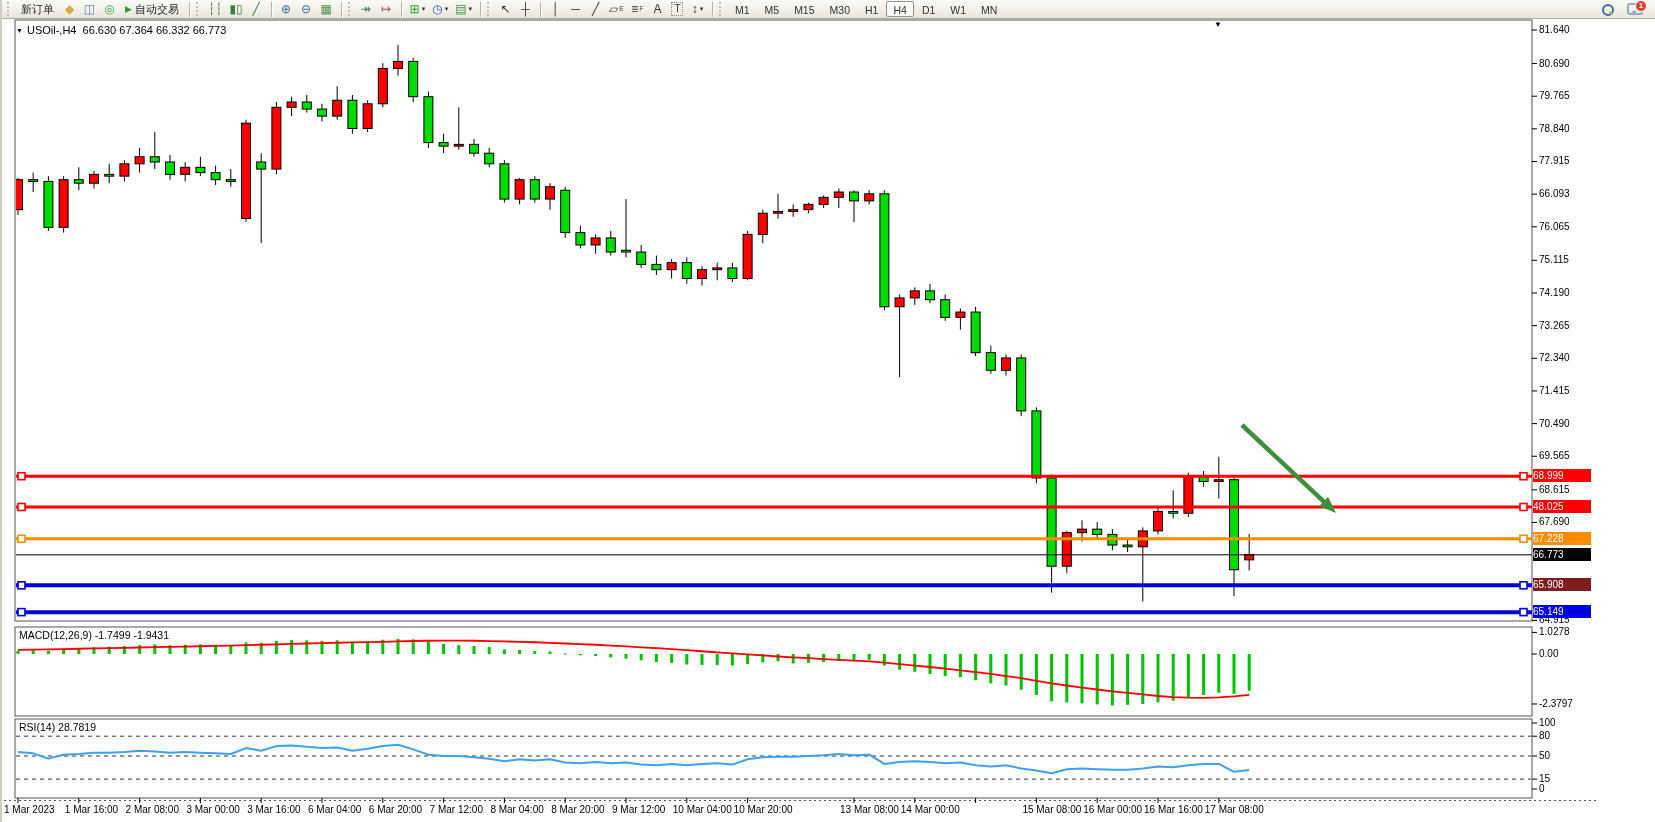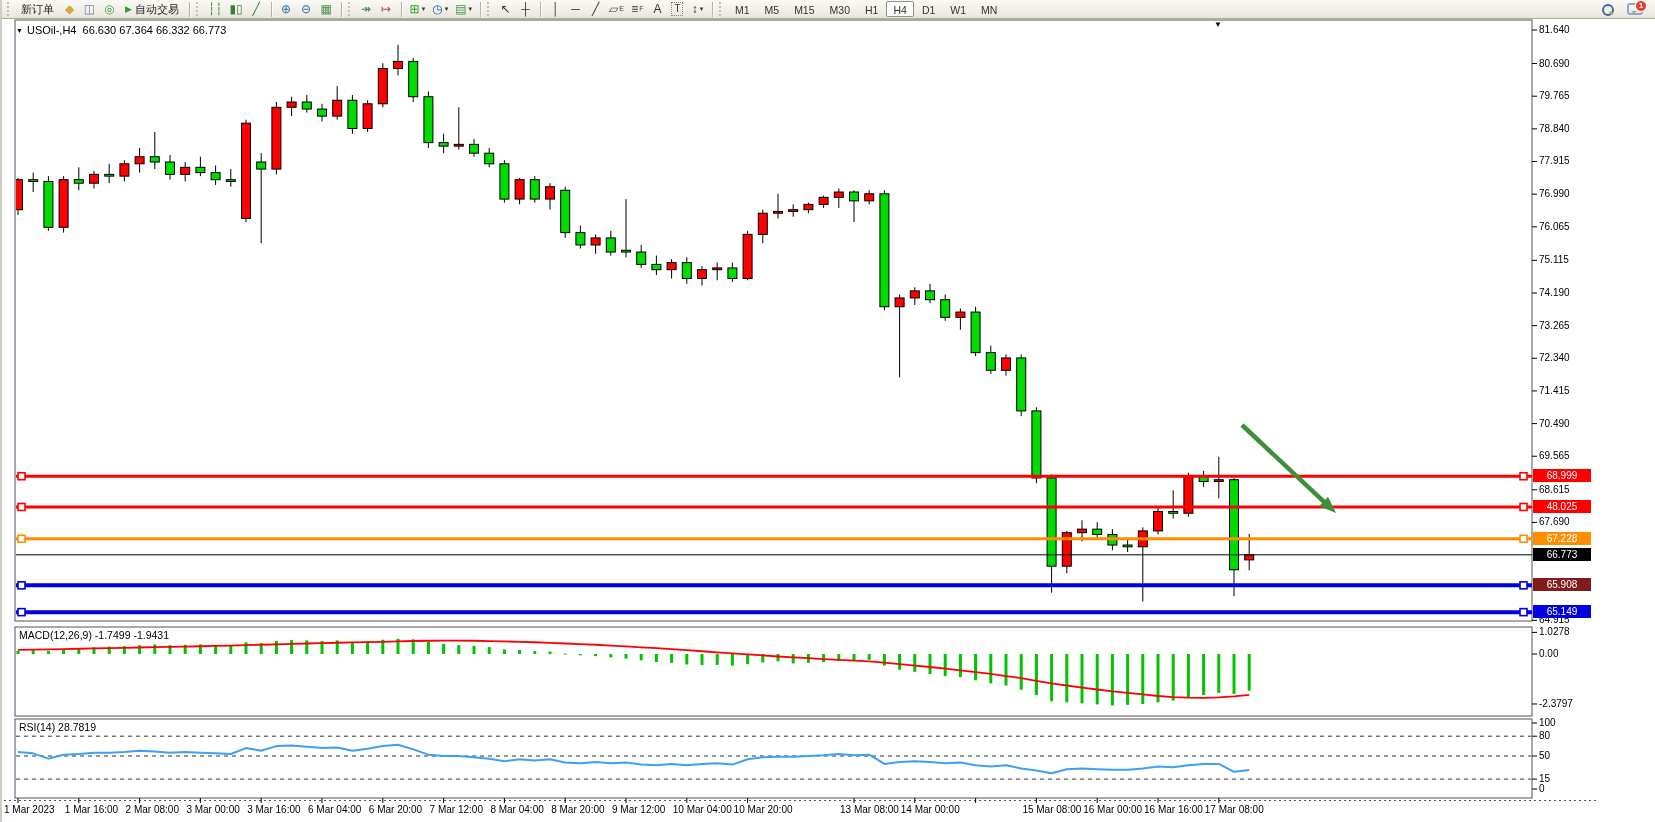--- a/index.html
+++ b/index.html
@@ -39,21 +39,21 @@
 
   
   #plot { position:absolute; left:0; top:0; z-index:5; }
   #chart-title { position:absolute; left:14px; top:24px; font-size:11px; color:#000; z-index:10; }
   #chart-title .tri { font-size:7px; vertical-align:1px; margin-right:4px; }
   .panel-label { position:absolute; left:17px; font-size:10.5px; color:#000; z-index:10; }
   #macd-label { top:629px; }
   #rsi-label  { top:721px; }
   .axlabel { position:absolute; left:1537px; font-size:10px; color:#000; z-index:8; white-space:nowrap; }
   .axis-badge { position:absolute; left:1531px; width:58px; height:13px; z-index:12;
-    color:#fff; font-size:10px; line-height:13px; text-align:center; }
+    color:#fff; font-size:10px; line-height:13px; }
   .tlabel { position:absolute; top:804px; font-size:10px; color:#000; z-index:8; white-space:nowrap;text-align:right; }
   #shift-marker { position:absolute; left:1212px; top:20px; font-size:8px; color:#000; z-index:11; }
 </style>
 </head>
 <body>
 
 <div id="root">
 
   <div id="toolbar">
       <span class="tgrip"></span>
@@ -518,21 +518,21 @@
   </div>
   <div id="macd-label" class="panel-label">MACD(12,26,9) -1.7499 -1.9431</div>
   <div id="rsi-label" class="panel-label">RSI(14) 28.7819</div>
   <div id="shift-marker">▼</div>
   <div id="overlays">
       <div class="axlabel" style="top: 24px;">81.640</div>
       <div class="axlabel" style="top: 57.535px;">80.690</div>
       <div class="axlabel" style="top: 90.1875px;">79.765</div>
       <div class="axlabel" style="top: 122.84px;">78.840</div>
       <div class="axlabel" style="top: 155.492px;">77.915</div>
-      <div class="axlabel" style="top: 188.145px;">76.990</div>
+      <div class="axlabel" style="top: 188.145px;">66.093</div>
       <div class="axlabel" style="top: 220.798px;">76.065</div>
       <div class="axlabel" style="top: 254.333px;">75.115</div>
       <div class="axlabel" style="top: 286.985px;">74.190</div>
       <div class="axlabel" style="top: 319.637px;">73.265</div>
       <div class="axlabel" style="top: 352.29px;">72.340</div>
       <div class="axlabel" style="top: 384.942px;">71.415</div>
       <div class="axlabel" style="top: 417.595px;">70.490</div>
       <div class="axlabel" style="top: 450.248px;">69.565</div>
       <div class="axlabel" style="top: 483.783px;">68.615</div>
       <div class="axlabel" style="top: 516.435px;">67.690</div>

